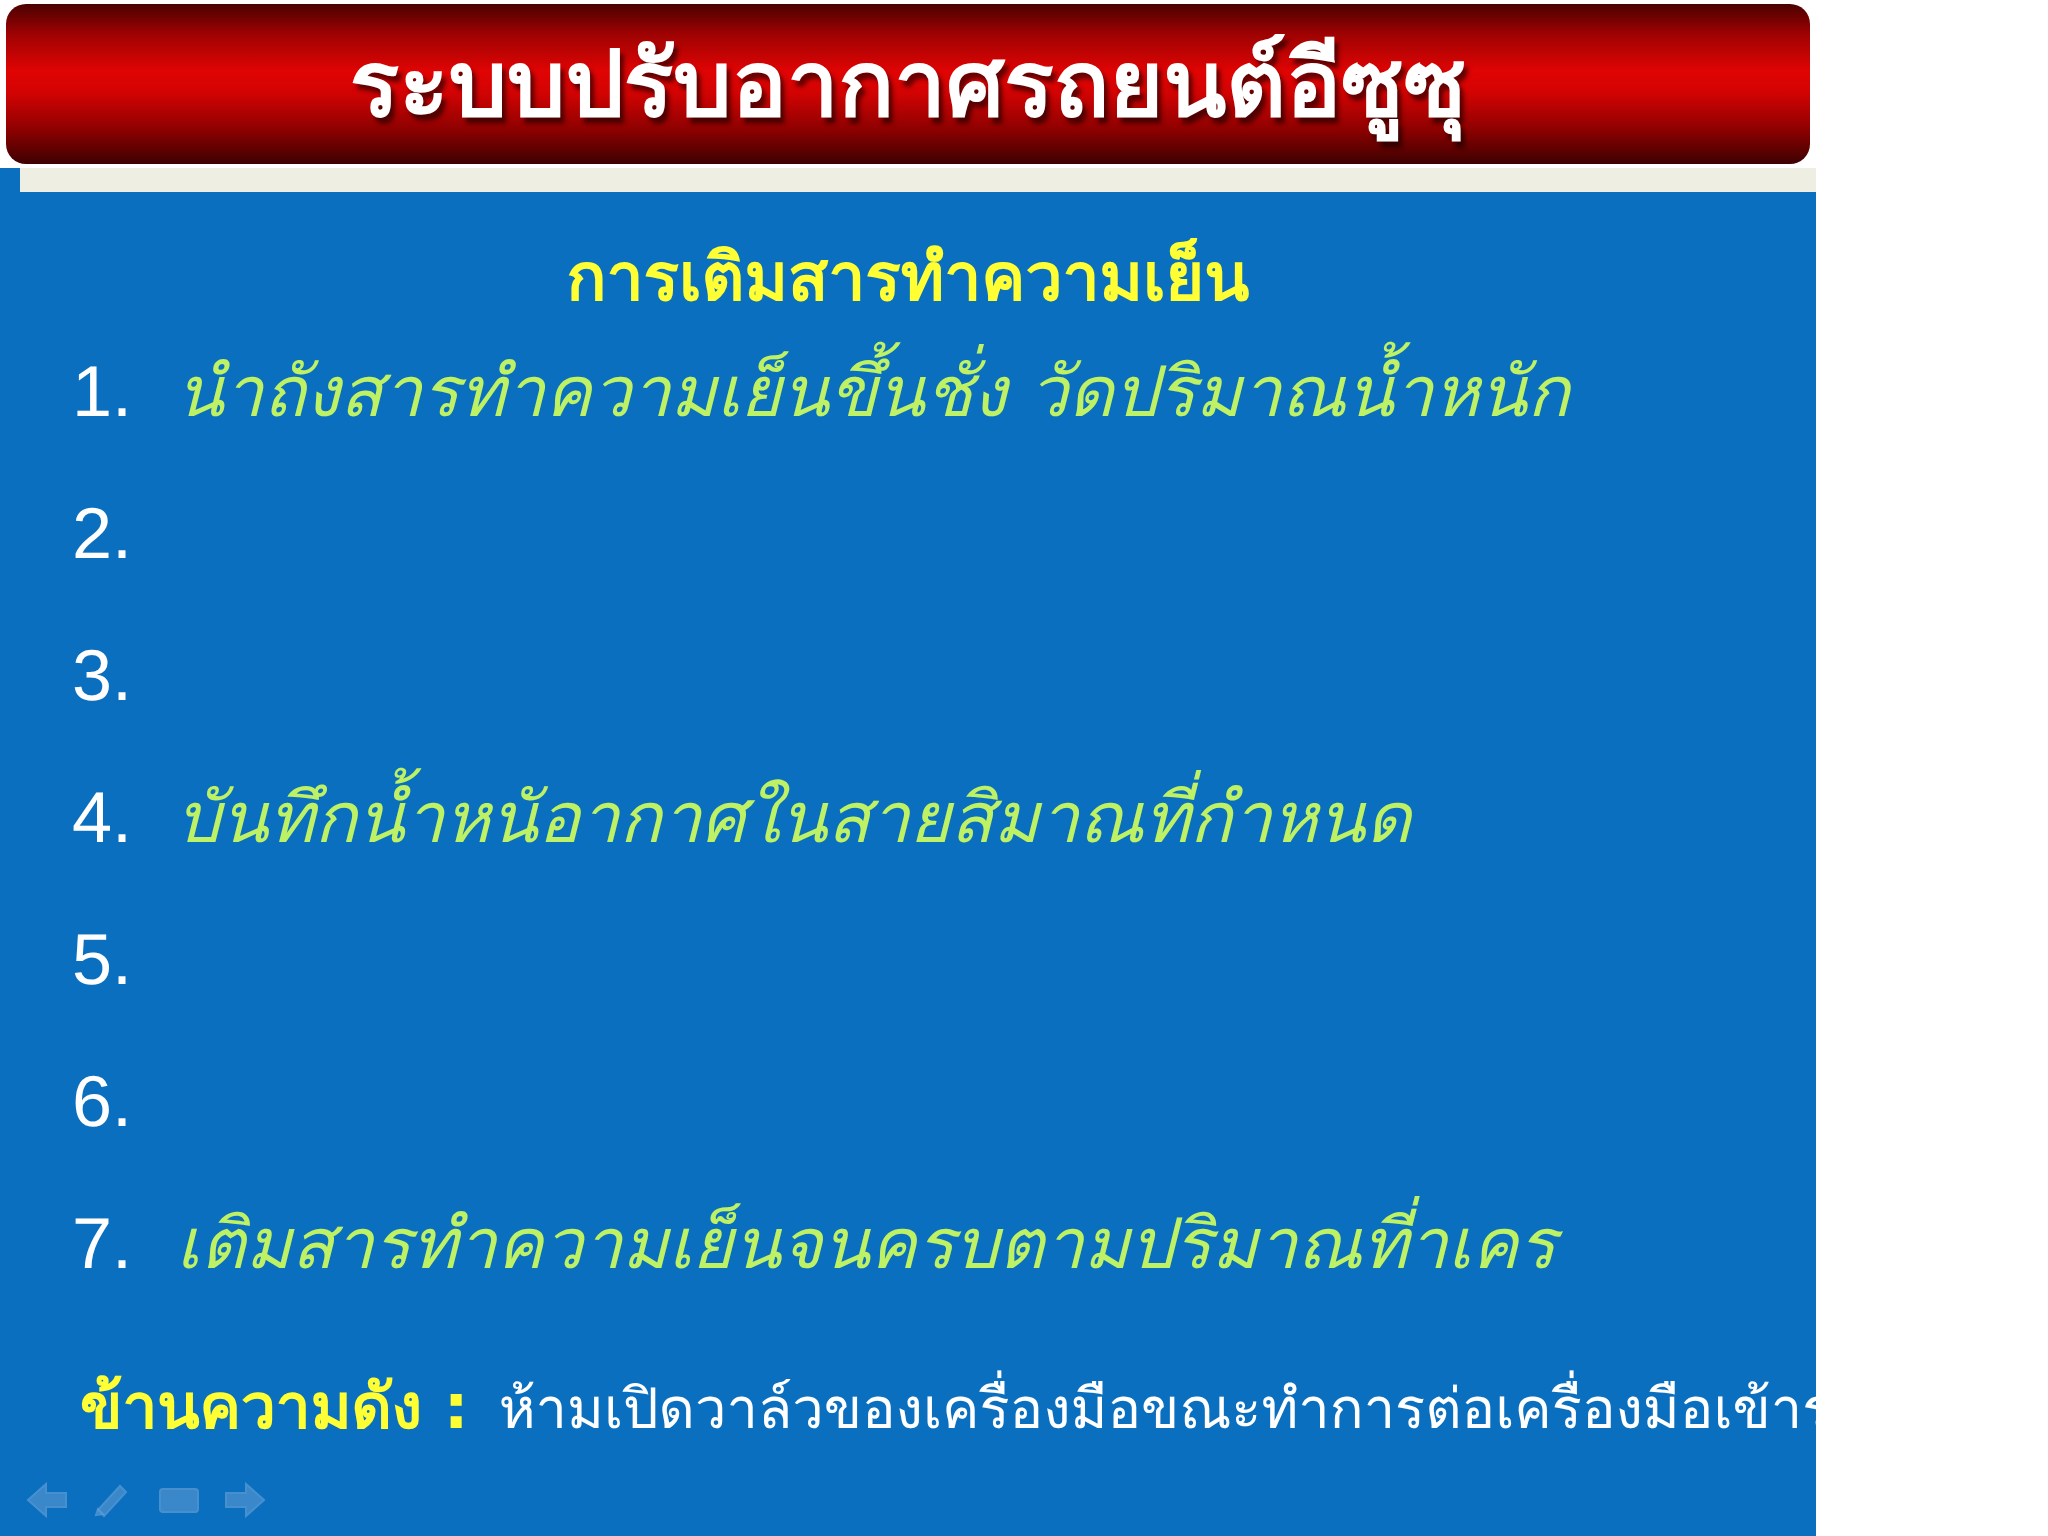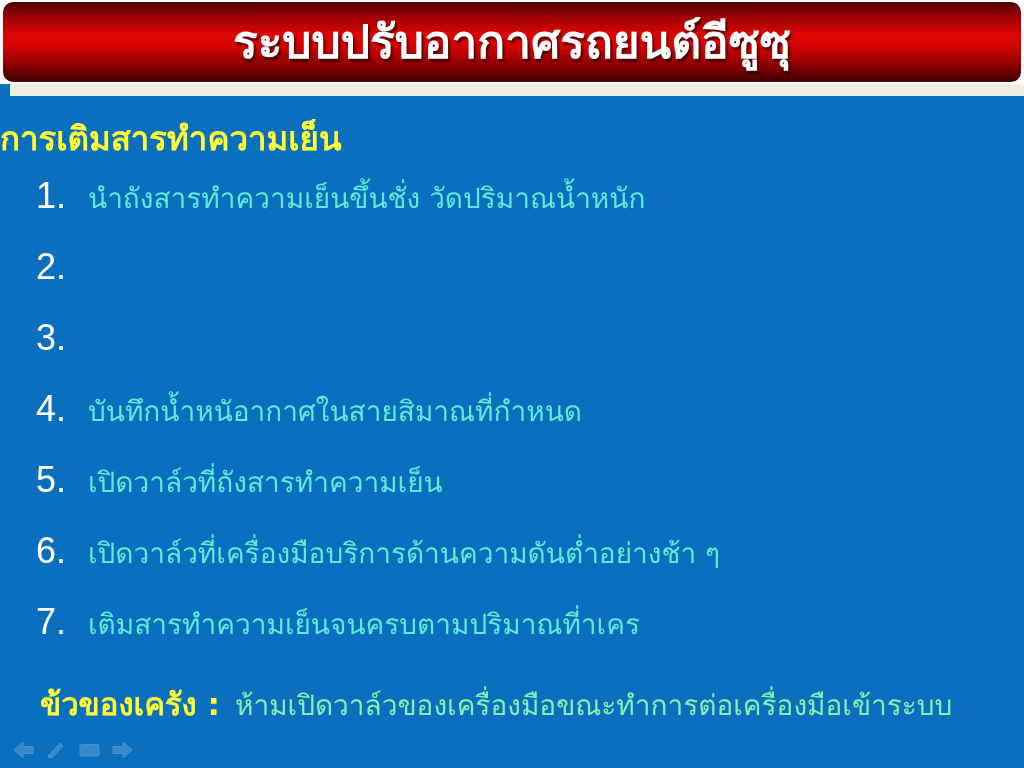--- a/index.html
+++ b/index.html
@@ -6,21 +6,21 @@
     margin: 0;
     padding: 0;
     width: 1024px;
     height: 768px;
     background: #ffffff;
     overflow: hidden;
     font-family: "DejaVu Sans", "Liberation Sans", sans-serif;
   }
   .slide {
     position: relative;
-    width: 1024px;
+    width: 908px;
     height: 768px;
     background: #ffffff;
   }
   
   .banner {
     position: absolute;
     left: 3px;
     right: 3px;
     top: 2px;
     height: 80px;
@@ -68,20 +68,21 @@
     right: 0;
     top: 96px;
     bottom: 0;
     background: #0b6fbf;
   }
   .subtitle {
     position: absolute;
     top: 22px;
     left: 0;
     width: 100%;
+    text-align: center;
     color: #ffff33;
     font-size: 33px;
     font-weight: bold;
     line-height: 1.3;
   }
   .steps {
     position: absolute;
     top: 78px;
     left: 36px;
     right: 16px;
@@ -92,39 +93,40 @@
     align-items: baseline;
   }
   .step-number {
     flex: 0 0 52px;
     color: #ffffff;
     font-size: 36px;
     font-family: "Liberation Sans", sans-serif;
     line-height: 1.2;
   }
   .step-text {
-    color: #5eead4;
-    font-size: 28px;
+    color: #bef264;
+    font-size: 35px;
     line-height: 1.35;
     white-space: nowrap;
+    font-style: italic;
   }
   .warning {
     position: absolute;
     left: 40px;
     top: 588px;
     white-space: nowrap;
     line-height: 1.35;
   }
   .warning-label {
     color: #ffff33;
     font-size: 31px;
     font-weight: bold;
   }
   .warning-text {
-    color: #86efac;
+    color: #ffffff;
     font-size: 28px;
     margin-left: 10px;
   }
   
   .nav-controls {
     position: absolute;
     left: 12px;
     bottom: 8px;
     display: flex;
     gap: 11px;
@@ -171,34 +173,32 @@
       </div>
       <div class="step">
         <span class="step-number">3.</span>
       </div>
       <div class="step">
         <span class="step-number">4.</span>
         <span class="step-text">บันทึกน้ำหนัอากาศในสายสิมาณที่กำหนด</span>
       </div>
       <div class="step">
         <span class="step-number">5.</span>
-        <span class="step-text">เปิดวาล์วที่ถังสารทำความเย็น</span>
       </div>
       <div class="step">
         <span class="step-number">6.</span>
-        <span class="step-text">เปิดวาล์วที่เครื่องมือบริการด้านความดันต่ำอย่างช้า ๆ</span>
       </div>
       <div class="step">
         <span class="step-number">7.</span>
         <span class="step-text">เติมสารทำความเย็นจนครบตามปริมาณที่าเคร</span>
       </div>
     </div>
 
     <div class="warning">
-      <span class="warning-label">ข้วของเครัง :</span>
+      <span class="warning-label">ข้านความดัง :</span>
       <span class="warning-text">ห้ามเปิดวาล์วของเครื่องมือขณะทำการต่อเครื่องมือเข้าระบบ</span>
     </div>
 
     <div class="nav-controls">
       <div class="nav-btn">
         <svg width="21" height="18" viewBox="0 0 21 18">
           <polygon class="nav-glyph" points="1,9 10,1 10,5.5 20,5.5 20,12.5 10,12.5 10,17"></polygon>
         </svg>
       </div>
       <div class="nav-btn">

